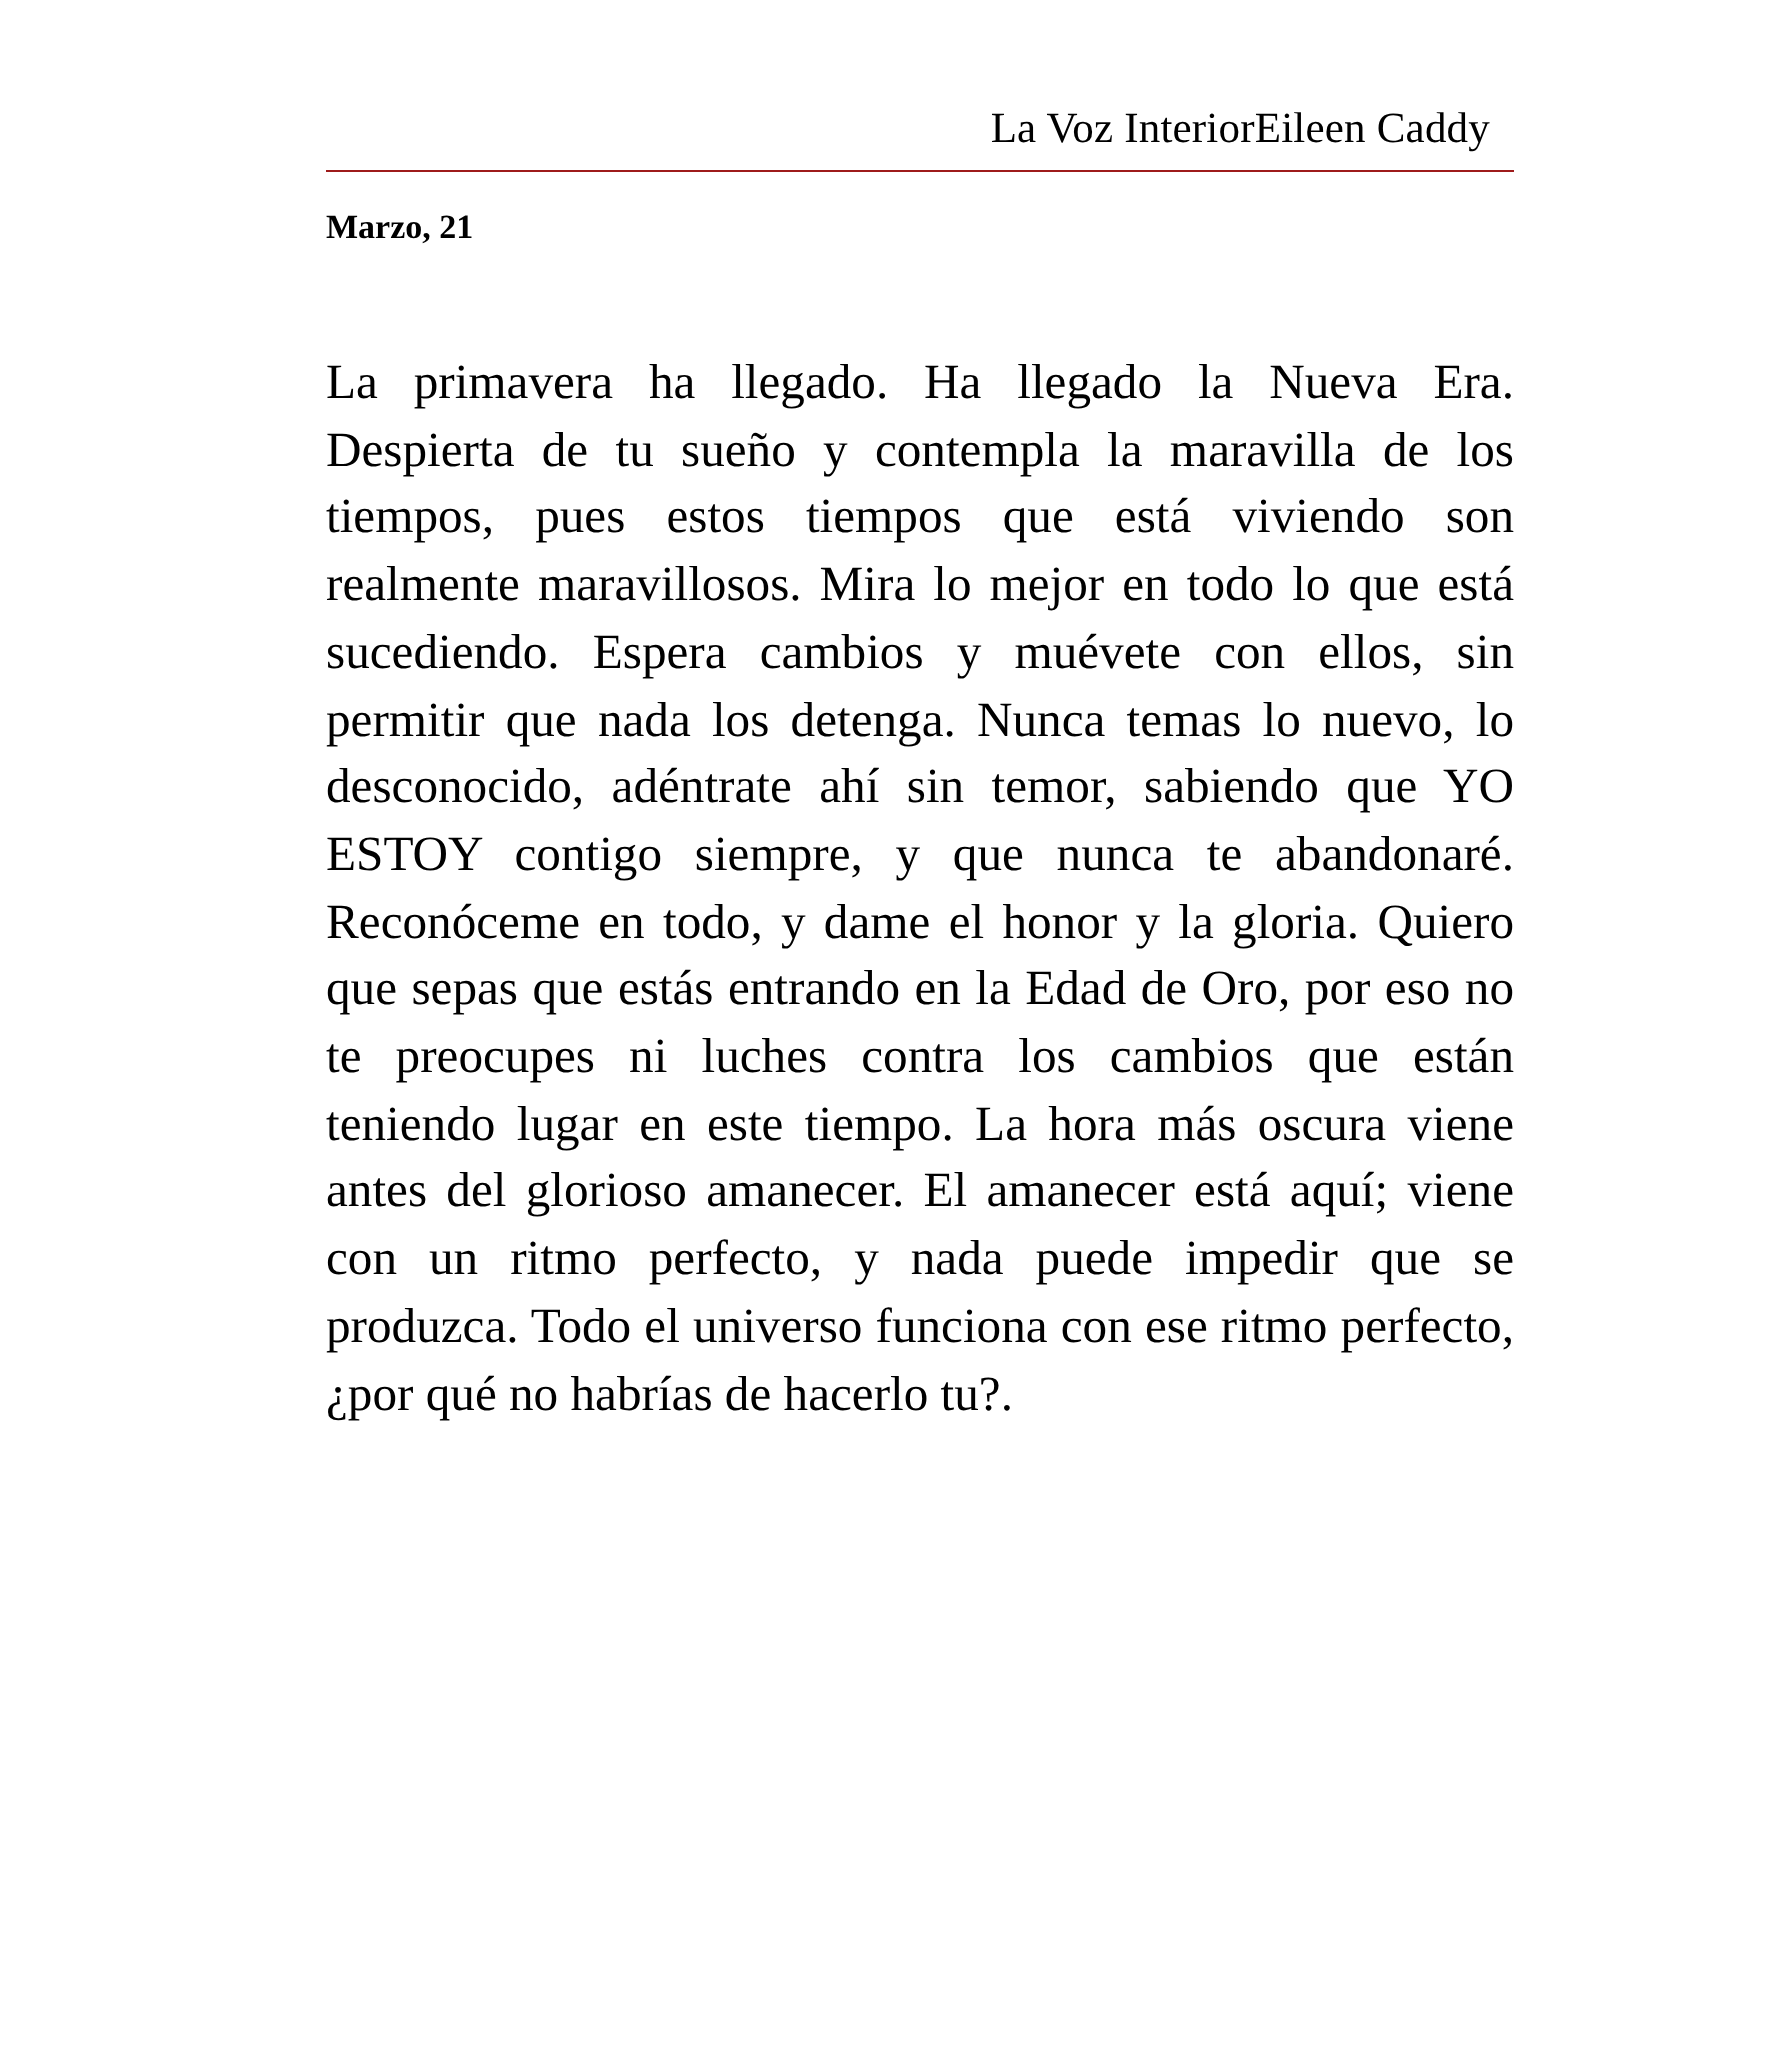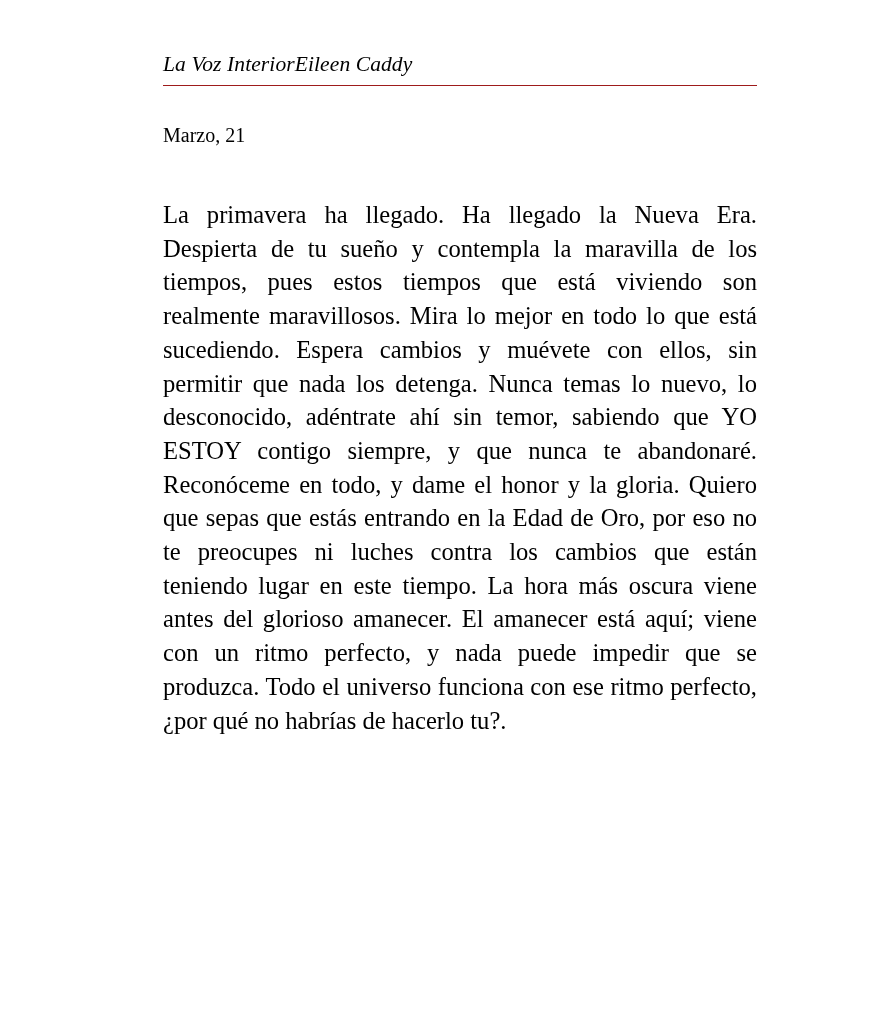--- a/index.html
+++ b/index.html
@@ -21,38 +21,38 @@
     box-sizing: border-box;
   }
   .content {
     position: absolute;
     left: 163px;
     top: 52px;
     width: 594px;
   }
   .header {
     display: flex;
-    justify-content: flex-start;
+    justify-content: flex-end;
     align-items: baseline;
     font-size: 21.5px;
     letter-spacing: 0.1px;
     padding-bottom: 8px;
     border-bottom: 1.6px solid #9e1b1b;
-    font-style: italic;
   }
   .header-left {
     white-space: nowrap;
   }
   .header-right {
     white-space: nowrap;
     padding-right: 12px;
   }
   .date-line {
-    margin-top: 38px;
-    font-size: 20px;
+    margin-top: 18px;
+    font-size: 17px;
+    font-weight: bold;
   }
   .body-text {
     margin-top: 51px;
     font-size: 24.6px;
     line-height: 33.7px;
     text-align: justify;
     text-justify: inter-word;
     hyphens: none;
   }
 </style>

